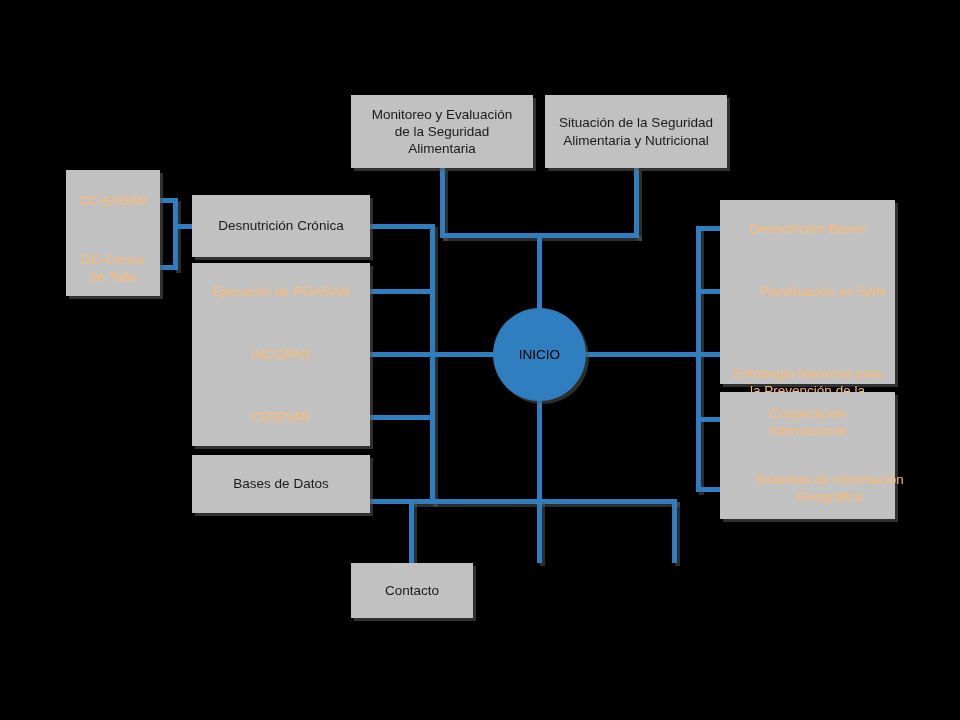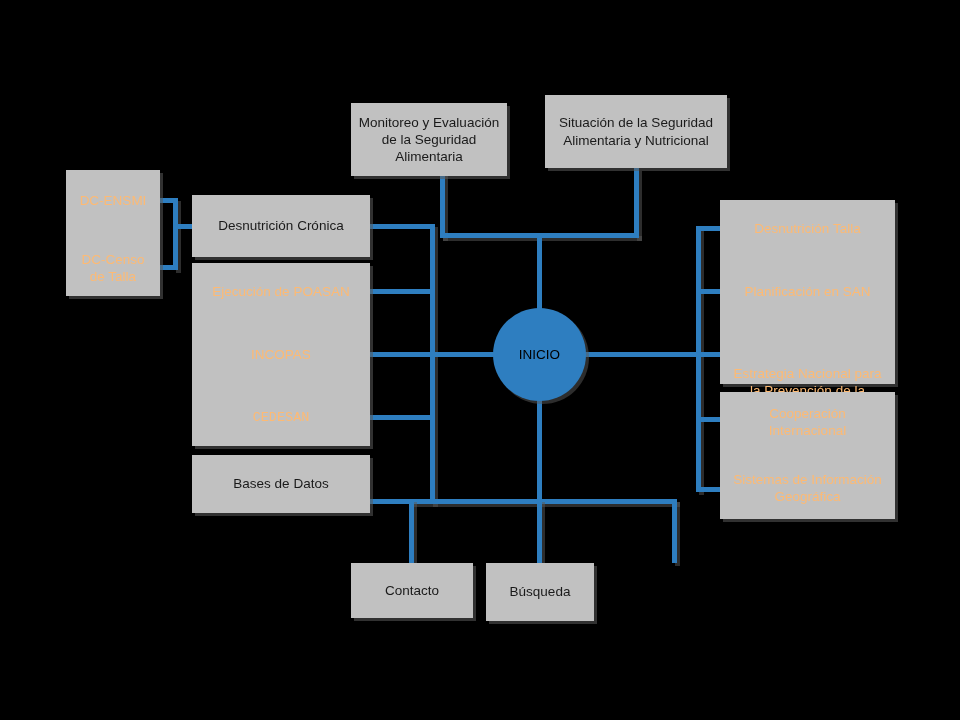--- a/index.html
+++ b/index.html
@@ -97,21 +97,21 @@
   <div class="edge" style="left:696px; top:417px; width:28px; height:5px;"></div>
   <div class="edge" style="left:696px; top:487px; width:28px; height:5px;"></div>
   <div class="edge" style="left:575px; top:352px; width:126px; height:5px;"></div>
 
   <div class="edge" style="left:537px; top:388px; width:5px; height:115px;"></div>
   <div class="edge shadowed" style="left:409px; top:499px; width:268px; height:5px;"></div>
   <div class="edge shadowed" style="left:409px; top:499px; width:5px; height:64px;"></div>
   <div class="edge shadowed" style="left:537px; top:499px; width:5px; height:64px;"></div>
   <div class="edge shadowed" style="left:672px; top:499px; width:5px; height:64px;"></div>
 
-  <div class="node" style="left:351px; top:95px; width:156px; height:73px;margin-top:8px;">Monitoreo y Evaluación
+  <div class="node" style="left:351px; top:95px; width:182px; height:73px;">Monitoreo y Evaluación
 de la Seguridad
 Alimentaria</div>
   <div class="node" style="left:545px; top:95px; width:182px; height:73px;">Situación de la Seguridad
 Alimentaria y Nutricional</div>
 
   <div class="group" style="left:66px; top:170px; width:94px; height:126px;"></div>
   <div class="group-label" style="left:66px; top:201px; width:94px;">DC-ENSMI</div>
   <div class="group-label" style="left:66px; top:268px; width:94px;">DC-Censo
 de Talla</div>
 
@@ -120,28 +120,27 @@
   <div class="group" style="left:192px; top:263px; width:178px; height:183px;"></div>
   <div class="group-label" style="left:192px; top:292px; width:178px;">Ejecución de POASAN</div>
   <div class="group-label" style="left:192px; top:355px; width:178px;">INCOPAS</div>
   <div class="group-label" style="left:192px; top:418px; width:178px;font-family:Liberation Mono, monospace;">CEDESAN</div>
 
   <div class="node" style="left:192px; top:455px; width:178px; height:58px;">Bases de Datos</div>
 
   <div class="hub" style="left:493px; top:308px; width:93px; height:93px;">INICIO</div>
 
   <div class="group" style="left:720px; top:200px; width:175px; height:184px;"></div>
-  <div class="group-label" style="left:720px; top:229px; width:175px;">Desnutrición Talla</div>
-  <div class="group-label" style="left:720px; top:292px; width:175px;">Planificación en SAN</div>
+  <div class="group-label" style="left:720px; top:229px; width:175px;">Desnutrición Bases</div>
+  <div class="group-label" style="left:735px; top:292px; width:175px;">Planificación en SAN</div>
   <div class="group-label" style="left:720px; top:355px; width:175px;margin-top:36px;">Estrategia Nacional para
 la Prevención de la
 Desnutrición Crónica</div>
 
   <div class="group" style="left:720px; top:392px; width:175px; height:127px;"></div>
   <div class="group-label" style="left:720px; top:422px; width:175px;">Cooperación
 Internacional</div>
-  <div class="group-label" style="left:720px; top:488px; width:175px;">Sistemas de Información
+  <div class="group-label" style="left:720px; top:488px; width:175px;padding-left:22px;">Sistemas de Información
 Geográfica</div>
 
   <div class="node" style="left:351px; top:563px; width:122px; height:55px;">Contacto</div>
-  <div class="node" style="left:486px; top:563px; width:108px; height:58px;">Búsqueda</div>
 
 </div>
 
 </body></html>

